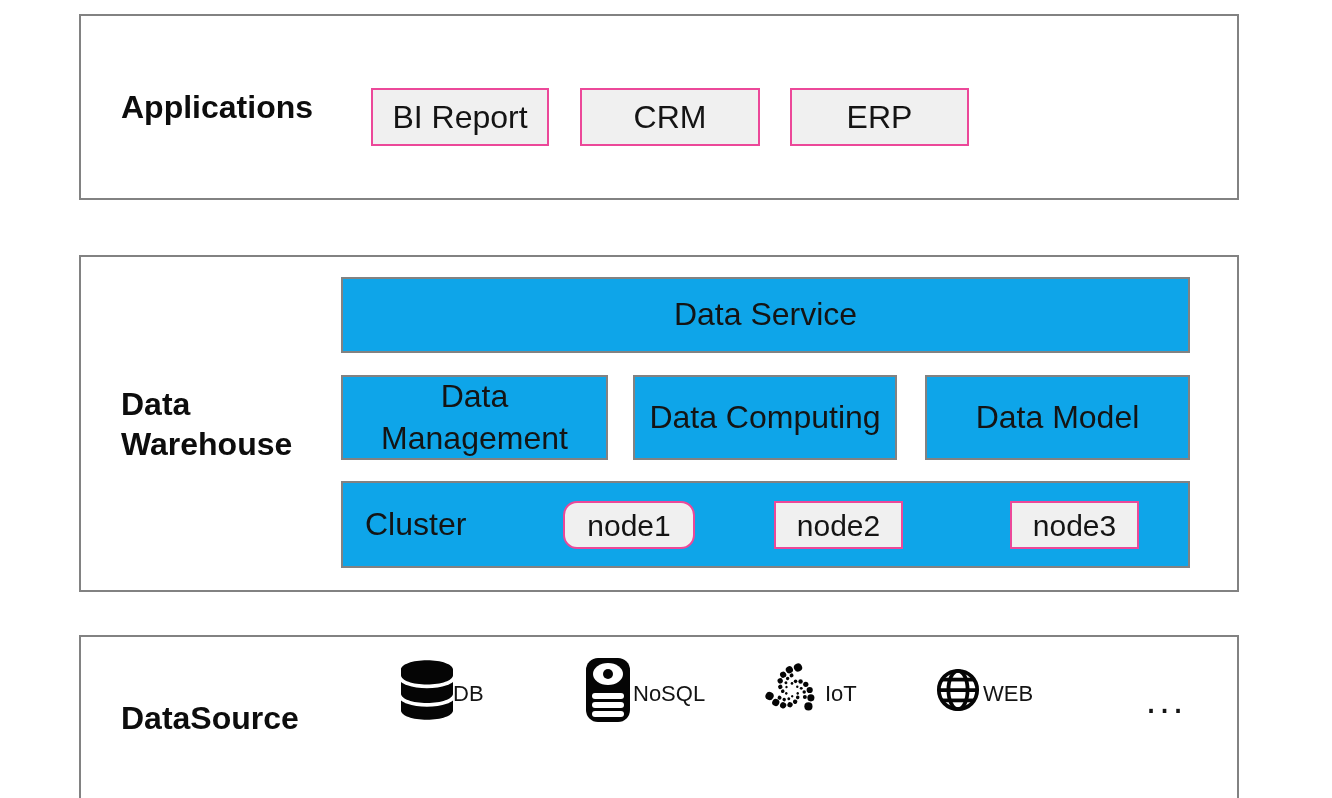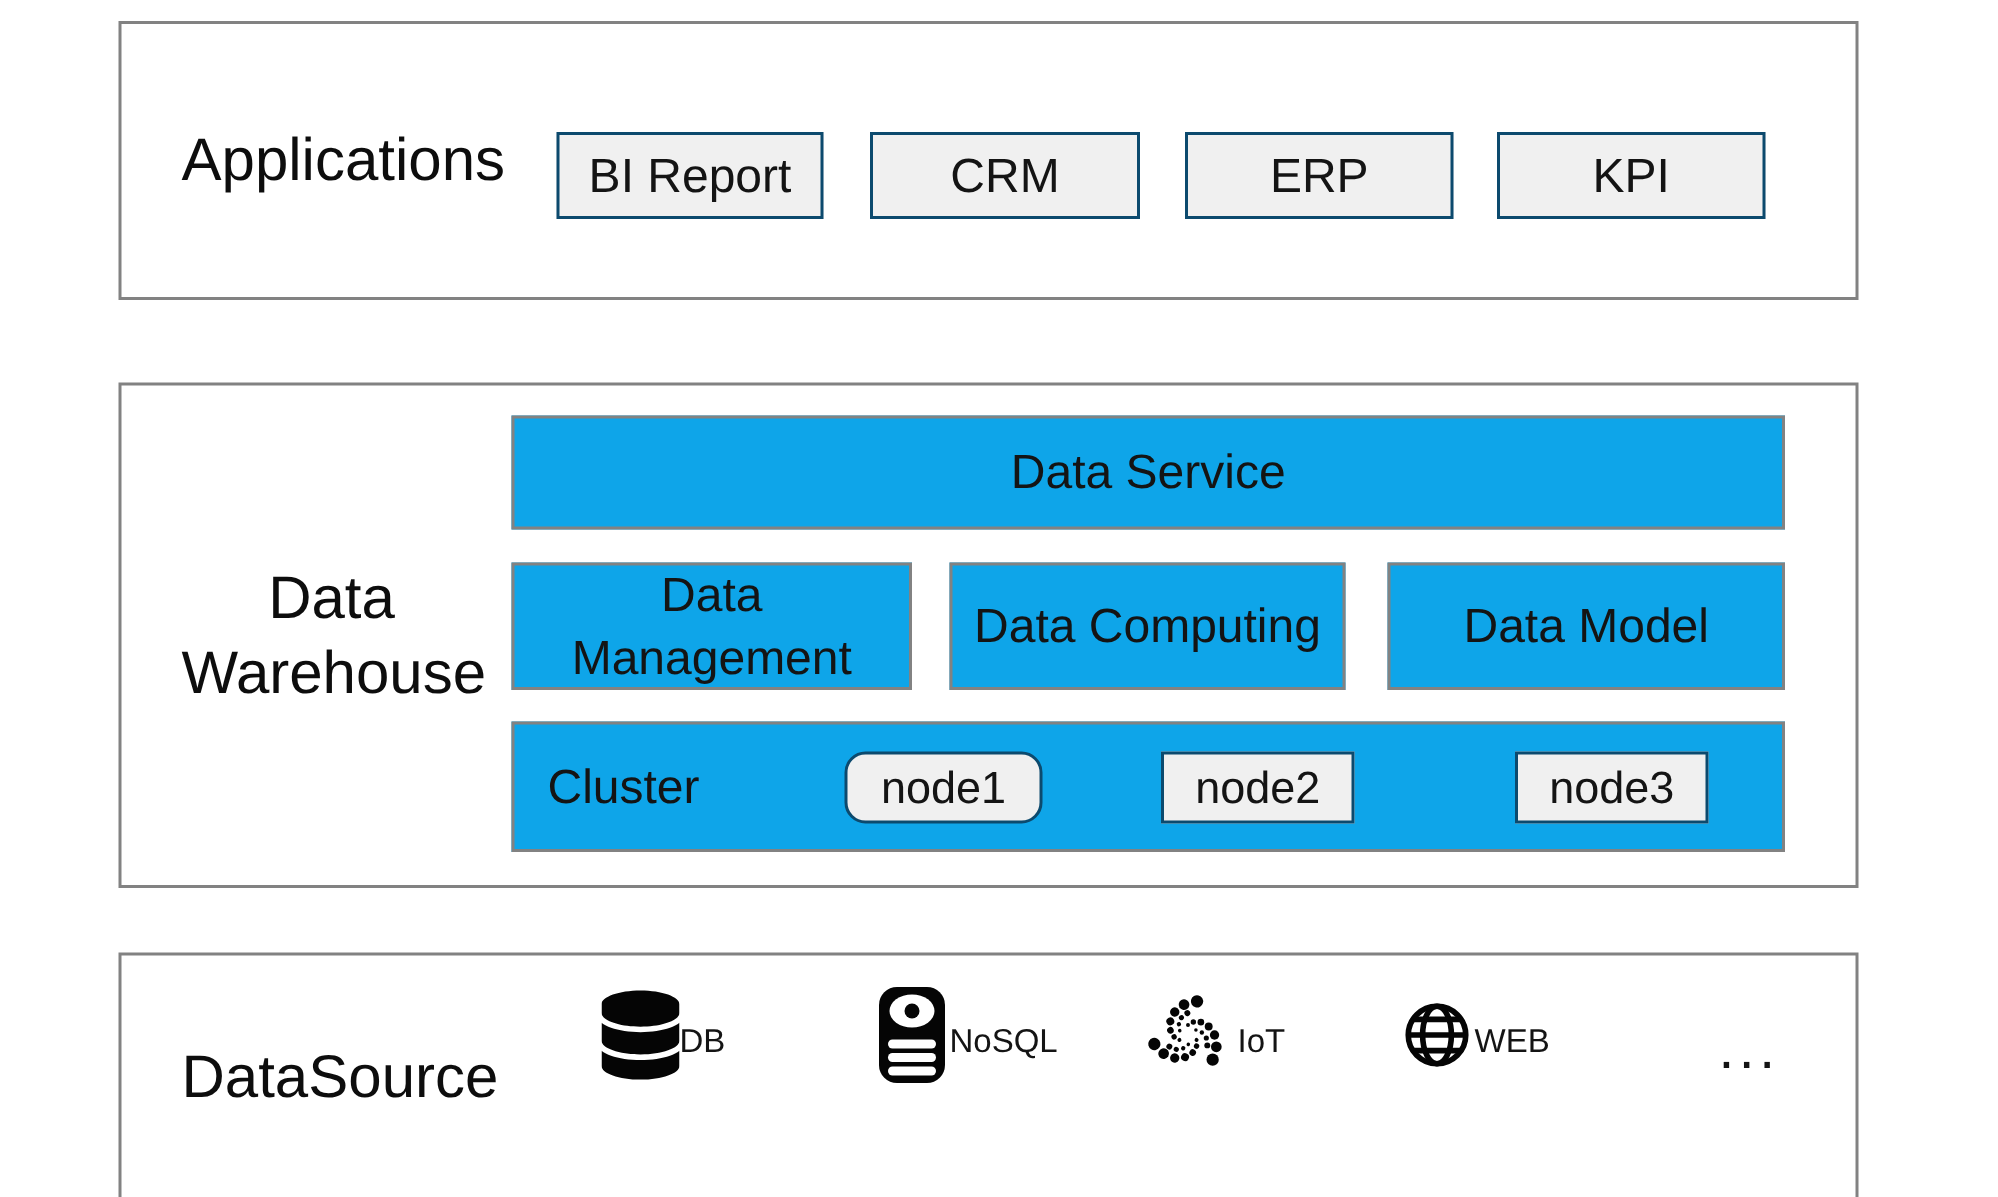--- a/index.html
+++ b/index.html
@@ -9,26 +9,26 @@
   .section {
     position:absolute; left:79px; width:1160px;
     border:2px solid #828282; background:#ffffff;
   }
   #apps-section { top:14px; height:186px; }
   #warehouse-section { top:255px; height:337px; }
   #datasource-section { top:635px; height:165px; }
 
   .section-label {
     position:absolute; left:40px; width:200px; top:50%;
-    transform:translateY(-50%); text-align:center;
-    font-weight:400; font-size:40px; line-height:1.25; color:#0d0d0d;
+    transform:translateY(-50%); text-align:left;
+    font-weight:700; font-size:32px; line-height:1.25; color:#0d0d0d;
   }
 
   .chip {
-    position:absolute; background:#f0f0f0; border:2px solid #0c4a6e;
+    position:absolute; background:#f0f0f0; border:2px solid #ec4899;
     display:flex; align-items:center; justify-content:center;
     font-size:32px; color:#141414; white-space:nowrap;
   }
   .app-chip { top:72px; height:58px; }
   #chip-bi  { left:290px; width:178px; }
   #chip-crm { left:499px; width:180px; }
   #chip-erp { left:709px; width:179px; }
   #chip-kpi { left:917px; width:179px; }
 
   .wbox {
@@ -69,21 +69,20 @@
   svg { display:block; }
 </style>
 </head>
 <body>
 
 <div class="section" id="apps-section">
   <div class="section-label">Applications</div>
   <div class="chip app-chip" id="chip-bi">BI Report</div>
   <div class="chip app-chip" id="chip-crm">CRM</div>
   <div class="chip app-chip" id="chip-erp">ERP</div>
-  <div class="chip app-chip" id="chip-kpi">KPI</div>
 </div>
 
 <div class="section" id="warehouse-section">
   <div class="section-label">Data Warehouse</div>
 
   <div class="wbox" id="service-box">Data Service</div>
 
   <div class="wbox module-box" id="module-mgmt">Data Management</div>
   <div class="wbox module-box" id="module-comp">Data Computing</div>
   <div class="wbox module-box" id="module-model">Data Model</div>

